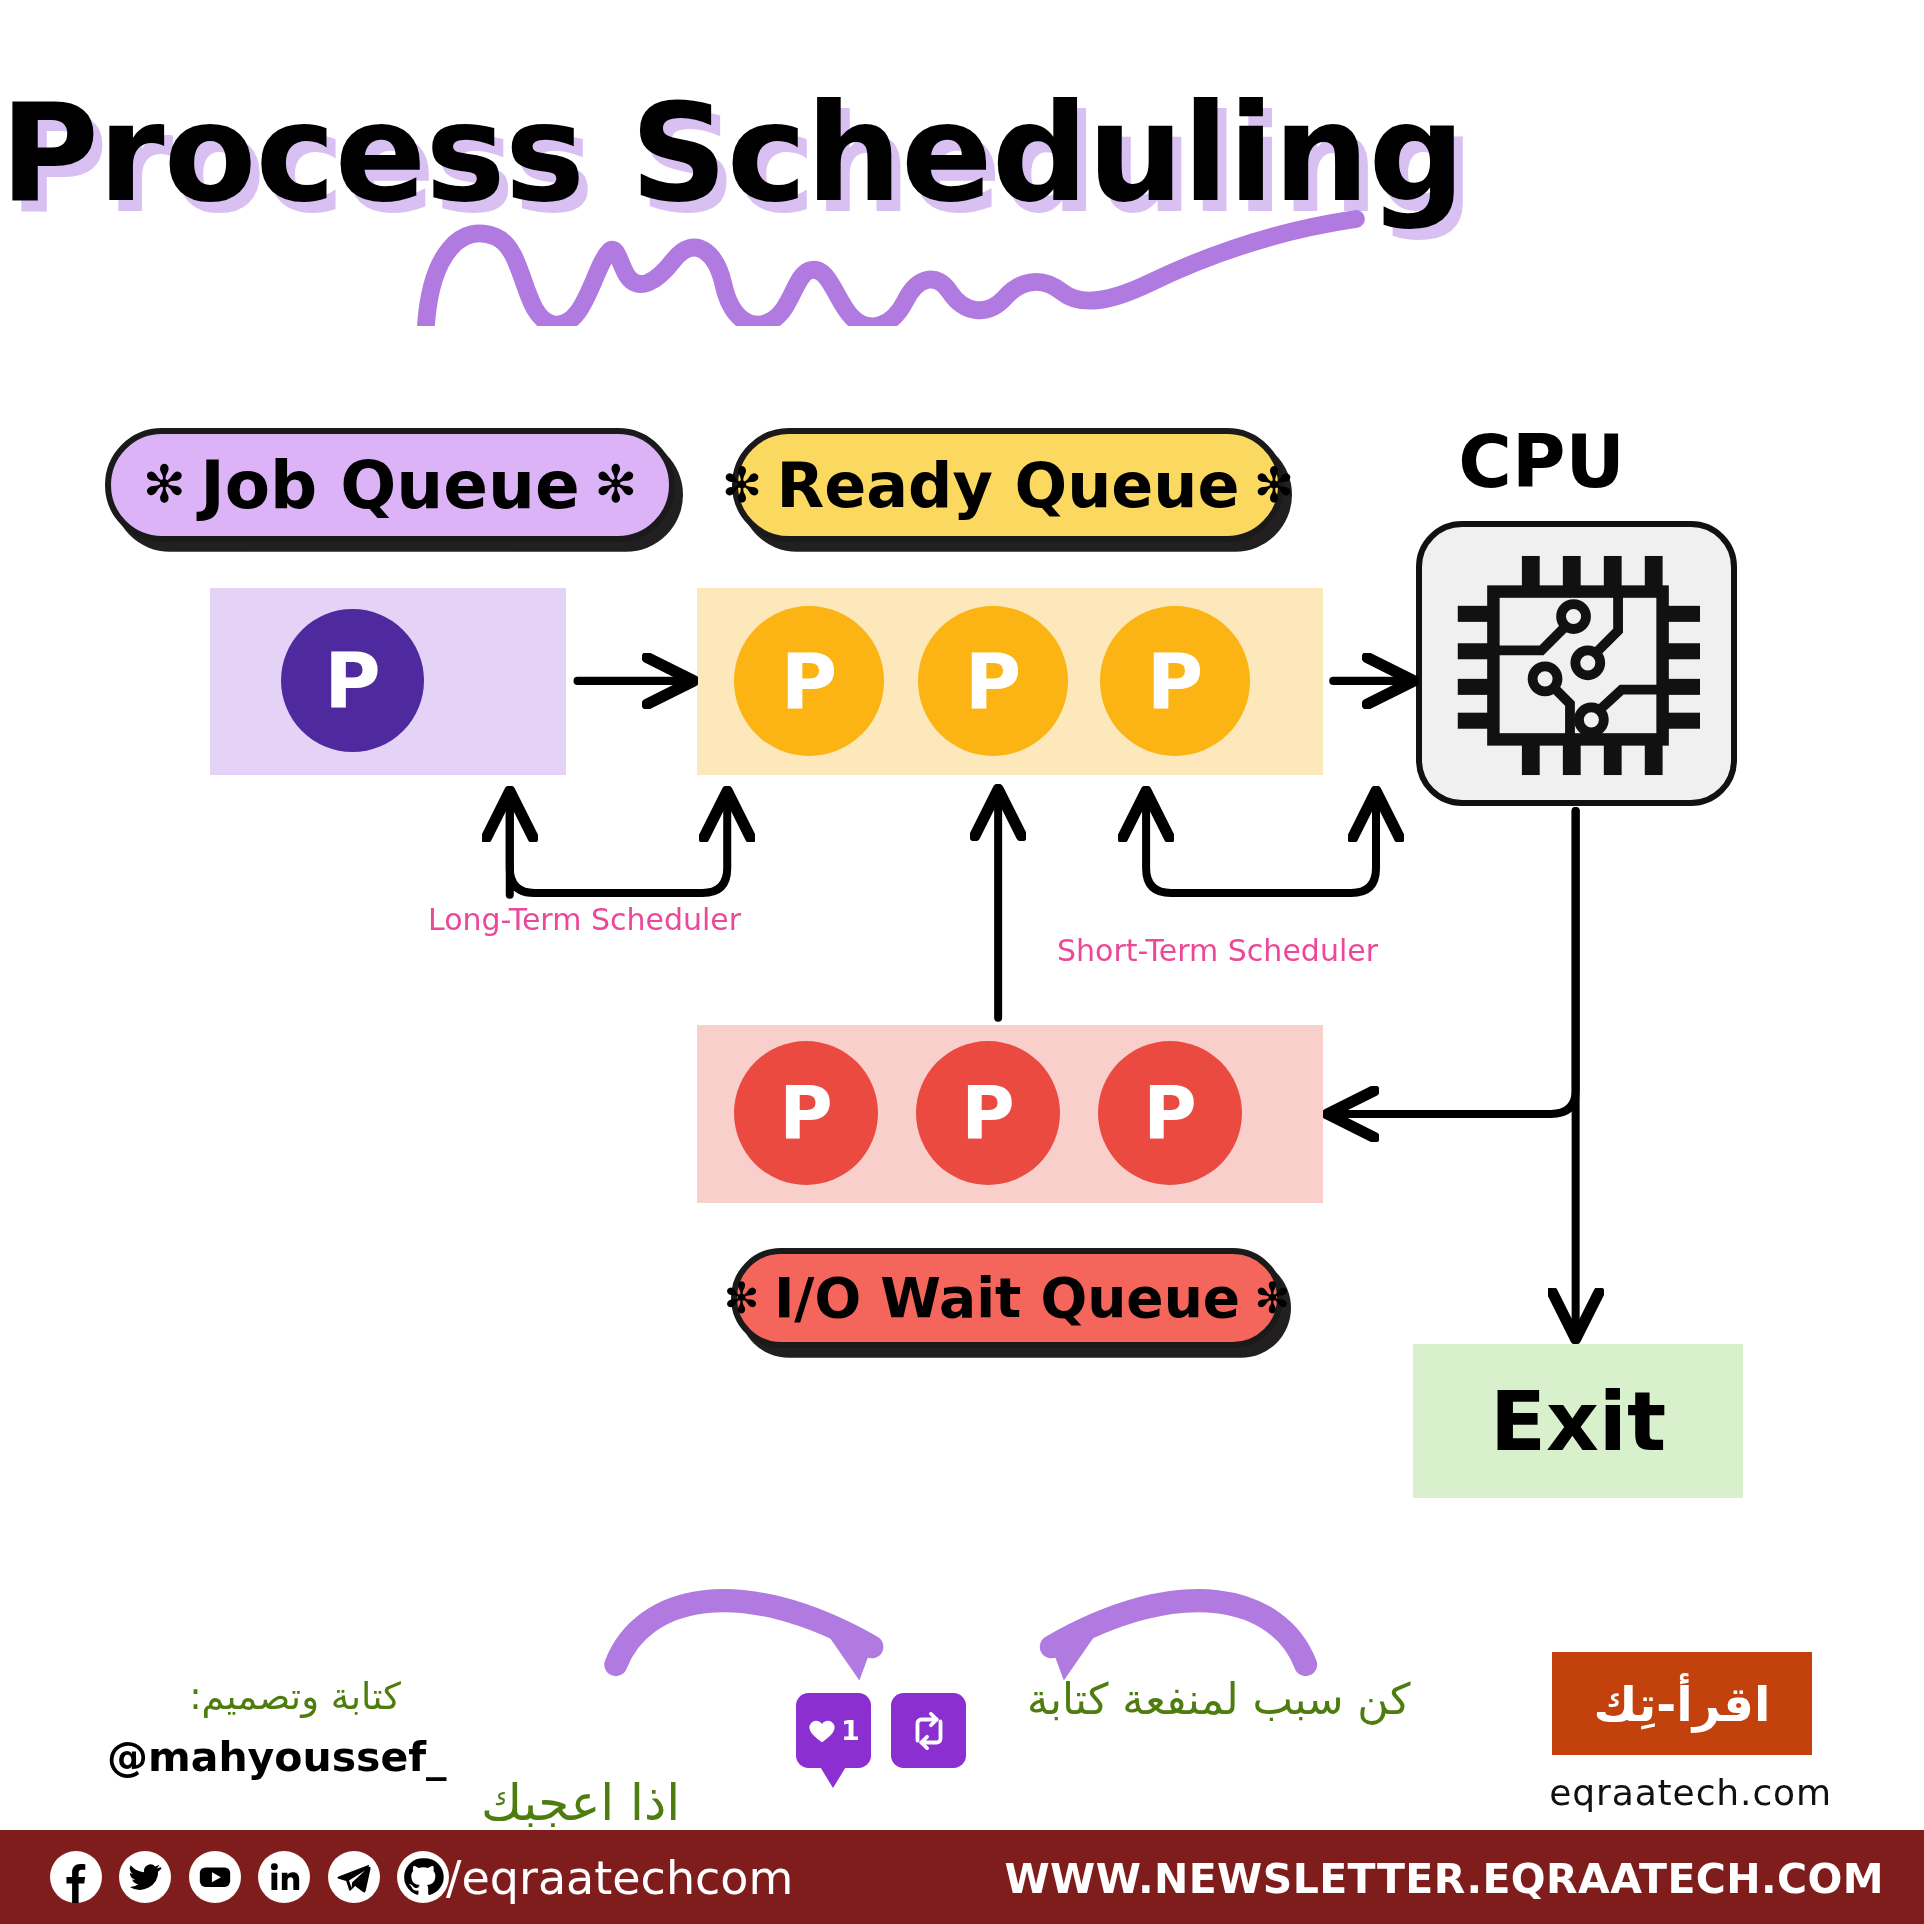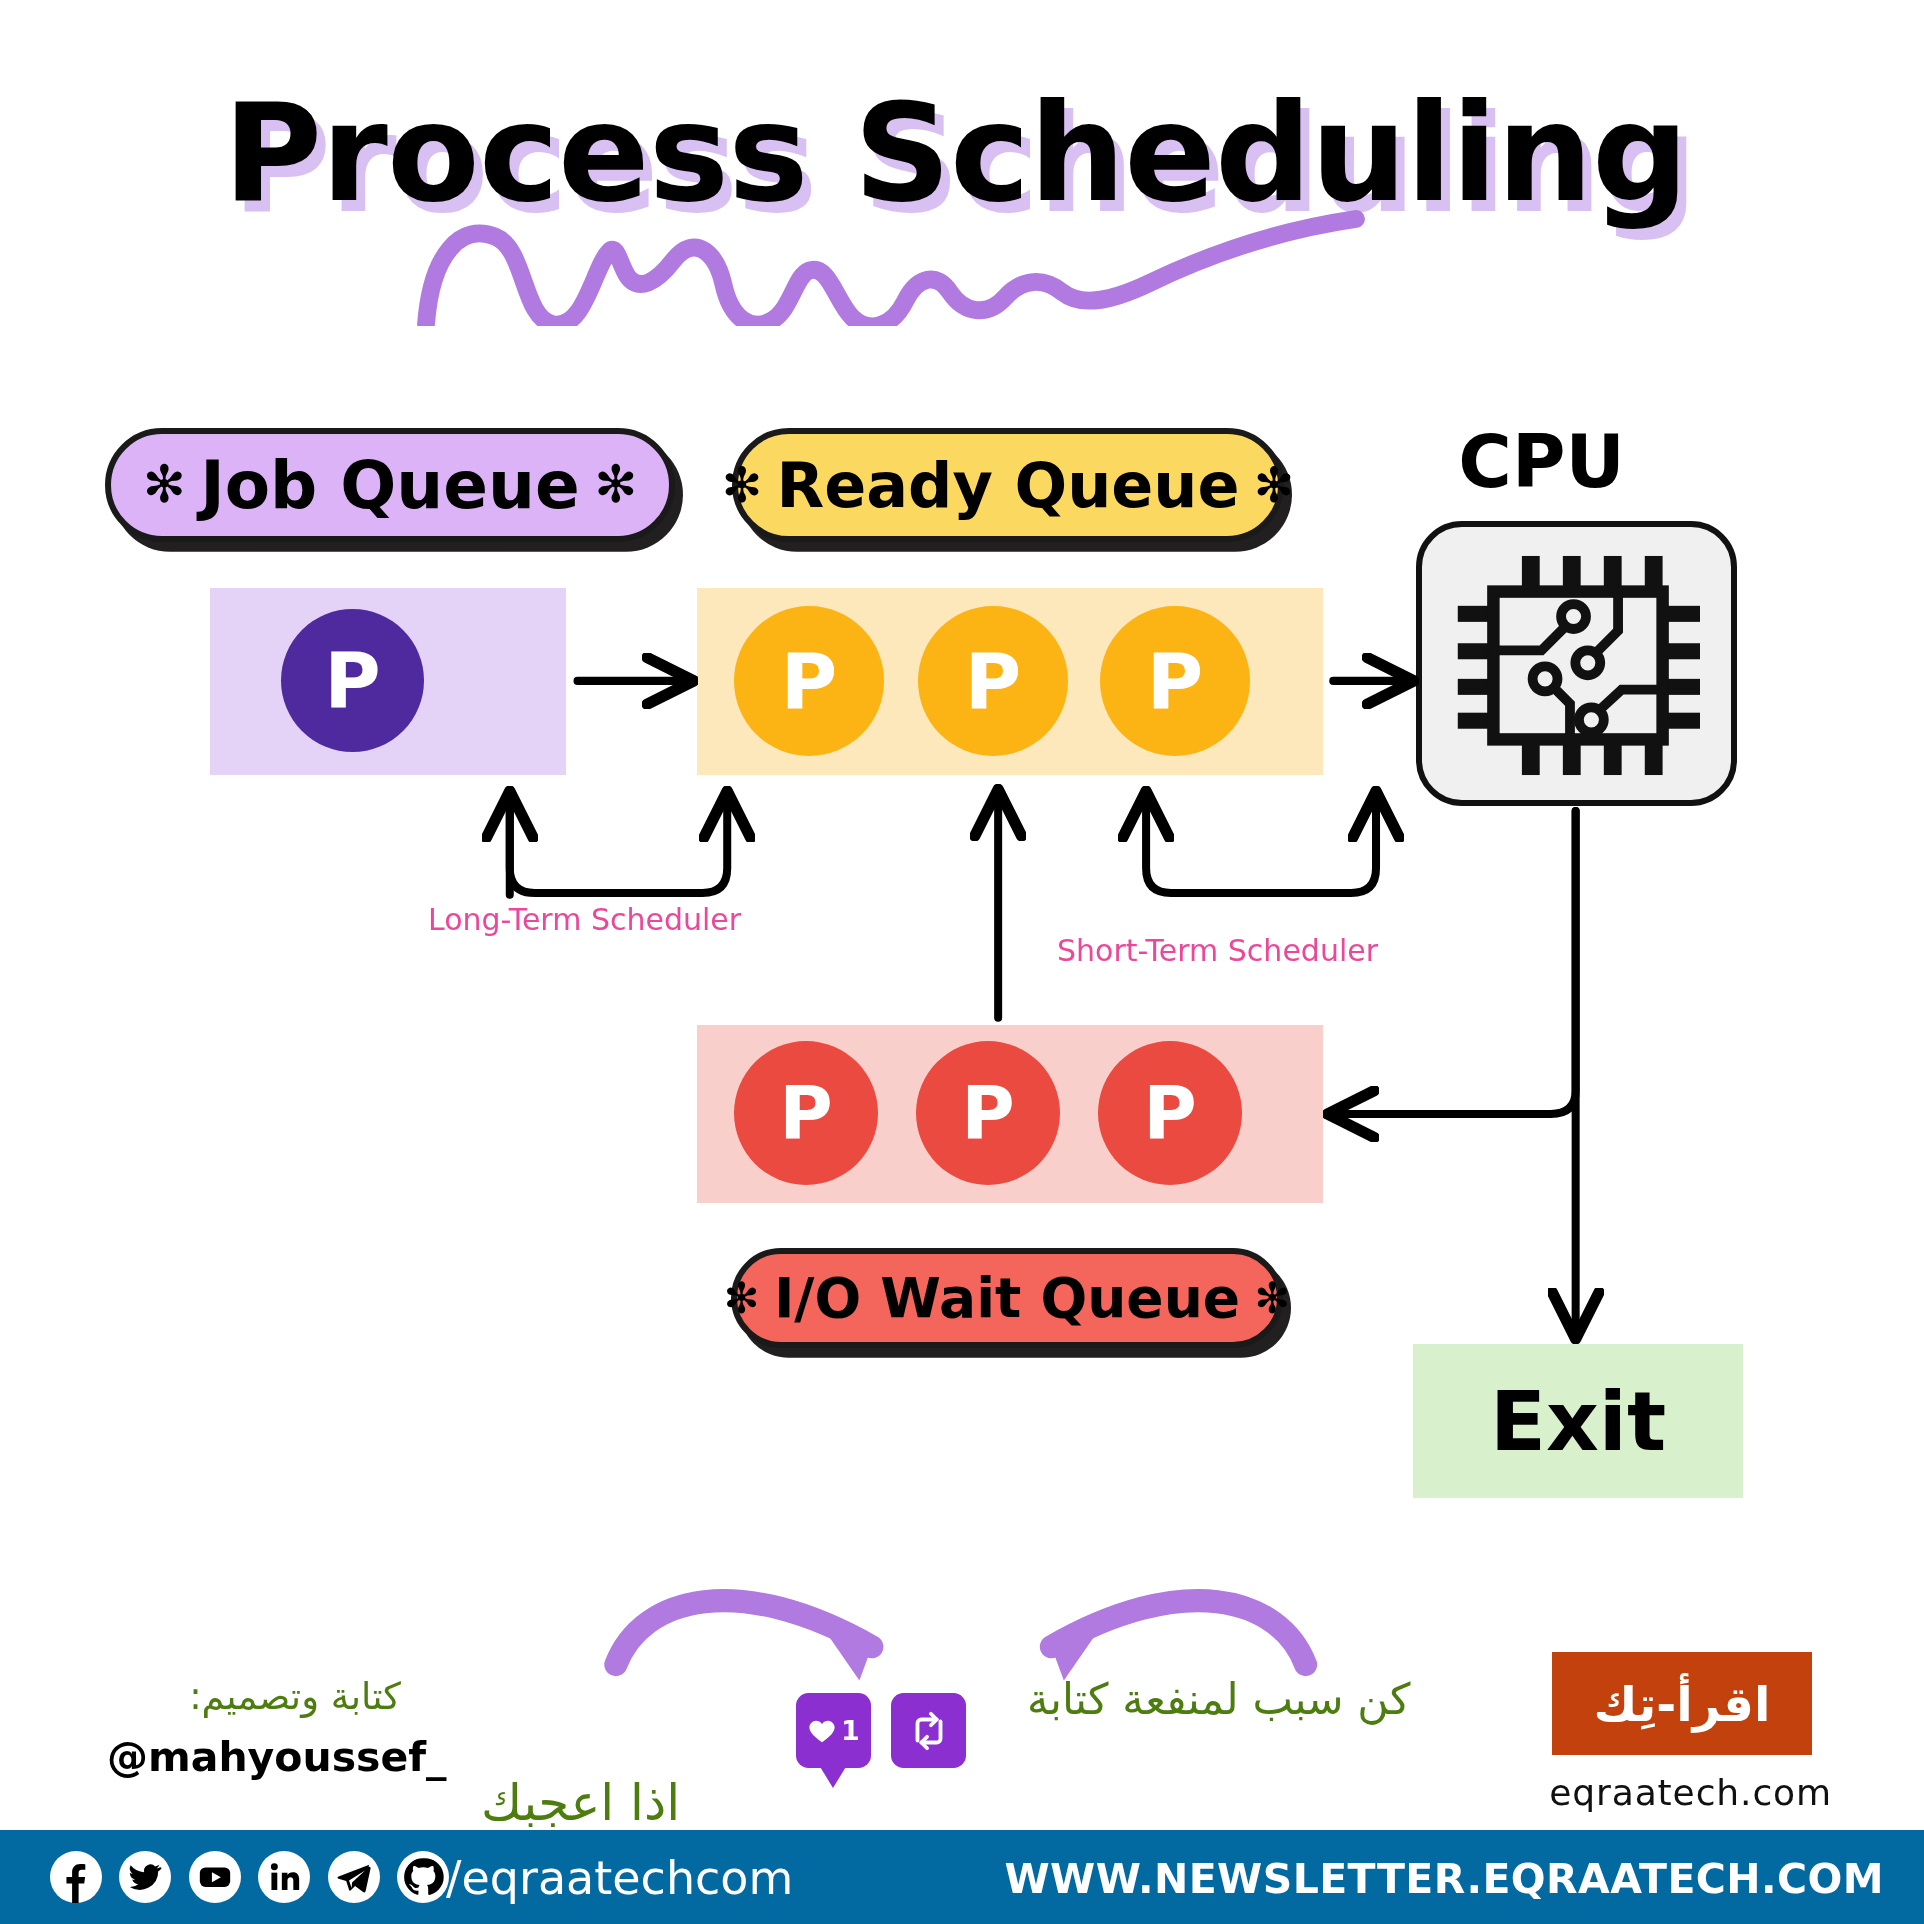--- a/index.html
+++ b/index.html
@@ -8,21 +8,21 @@
     background:#ffffff;
     font-family:"DejaVu Sans", sans-serif;
     overflow:hidden;
     position:relative;
   }
   .stage{position:absolute;left:0;top:0;width:1925px;height:1925px;}
   .abs{position:absolute;}
 
   
   .title{
-    left:0;top:86px;width:1911px;text-align:center;
+    left:0;top:86px;width:1911px;text-align:left;
     font-family:"DejaVu Sans", sans-serif;
     font-size:135px;font-weight:700;color:#000;
     letter-spacing:-0.9px;
     text-shadow:9px 10.7px 0 #d9c0f2;
     line-height:1.0;
   }
 
   
   .pill{
     display:flex;align-items:center;justify-content:center;
@@ -85,21 +85,21 @@
   #badge-like .tail{position:absolute;left:23px;bottom:-19.6px;width:0;height:0;
     border-left:14.3px solid transparent;border-right:14.3px solid transparent;border-top:23px solid #8b2fd0;}
   #badge-repost{left:891px;top:1693px;width:75px;height:75px;border-radius:12.5px;}
 
   #logo-box{left:1552px;top:1652px;width:260px;height:103px;background:#c2410c;
     display:flex;align-items:center;justify-content:center;}
   #logo-text{color:#fff;font-size:48px;font-weight:700;direction:rtl;letter-spacing:-0.9px;}
   #logo-url{left:1533px;top:1772px;width:299px;text-align:right;font-size:36px;color:#111;letter-spacing:0.9px;}
 
   
-  #bottombar{left:0;top:1830px;width:1925px;height:94px;background:#0369a1;}
+  #bottombar{left:0;top:1830px;width:1925px;height:94px;background:#7f1d1d;}
   #handle{position:absolute;left:446px;top:21.4px;color:#fff;font-size:46px;letter-spacing:0px;}
   #newsletter{position:absolute;right:41px;top:25px;color:#fff;font-size:41px;font-weight:700;letter-spacing:0.4px;}
   .soc{position:absolute;top:21.4px;width:52px;height:52px;}
 </style>
 </head>
 <body>
 
 <div class="stage">
 
   <div class="abs title">Process Scheduling</div>

